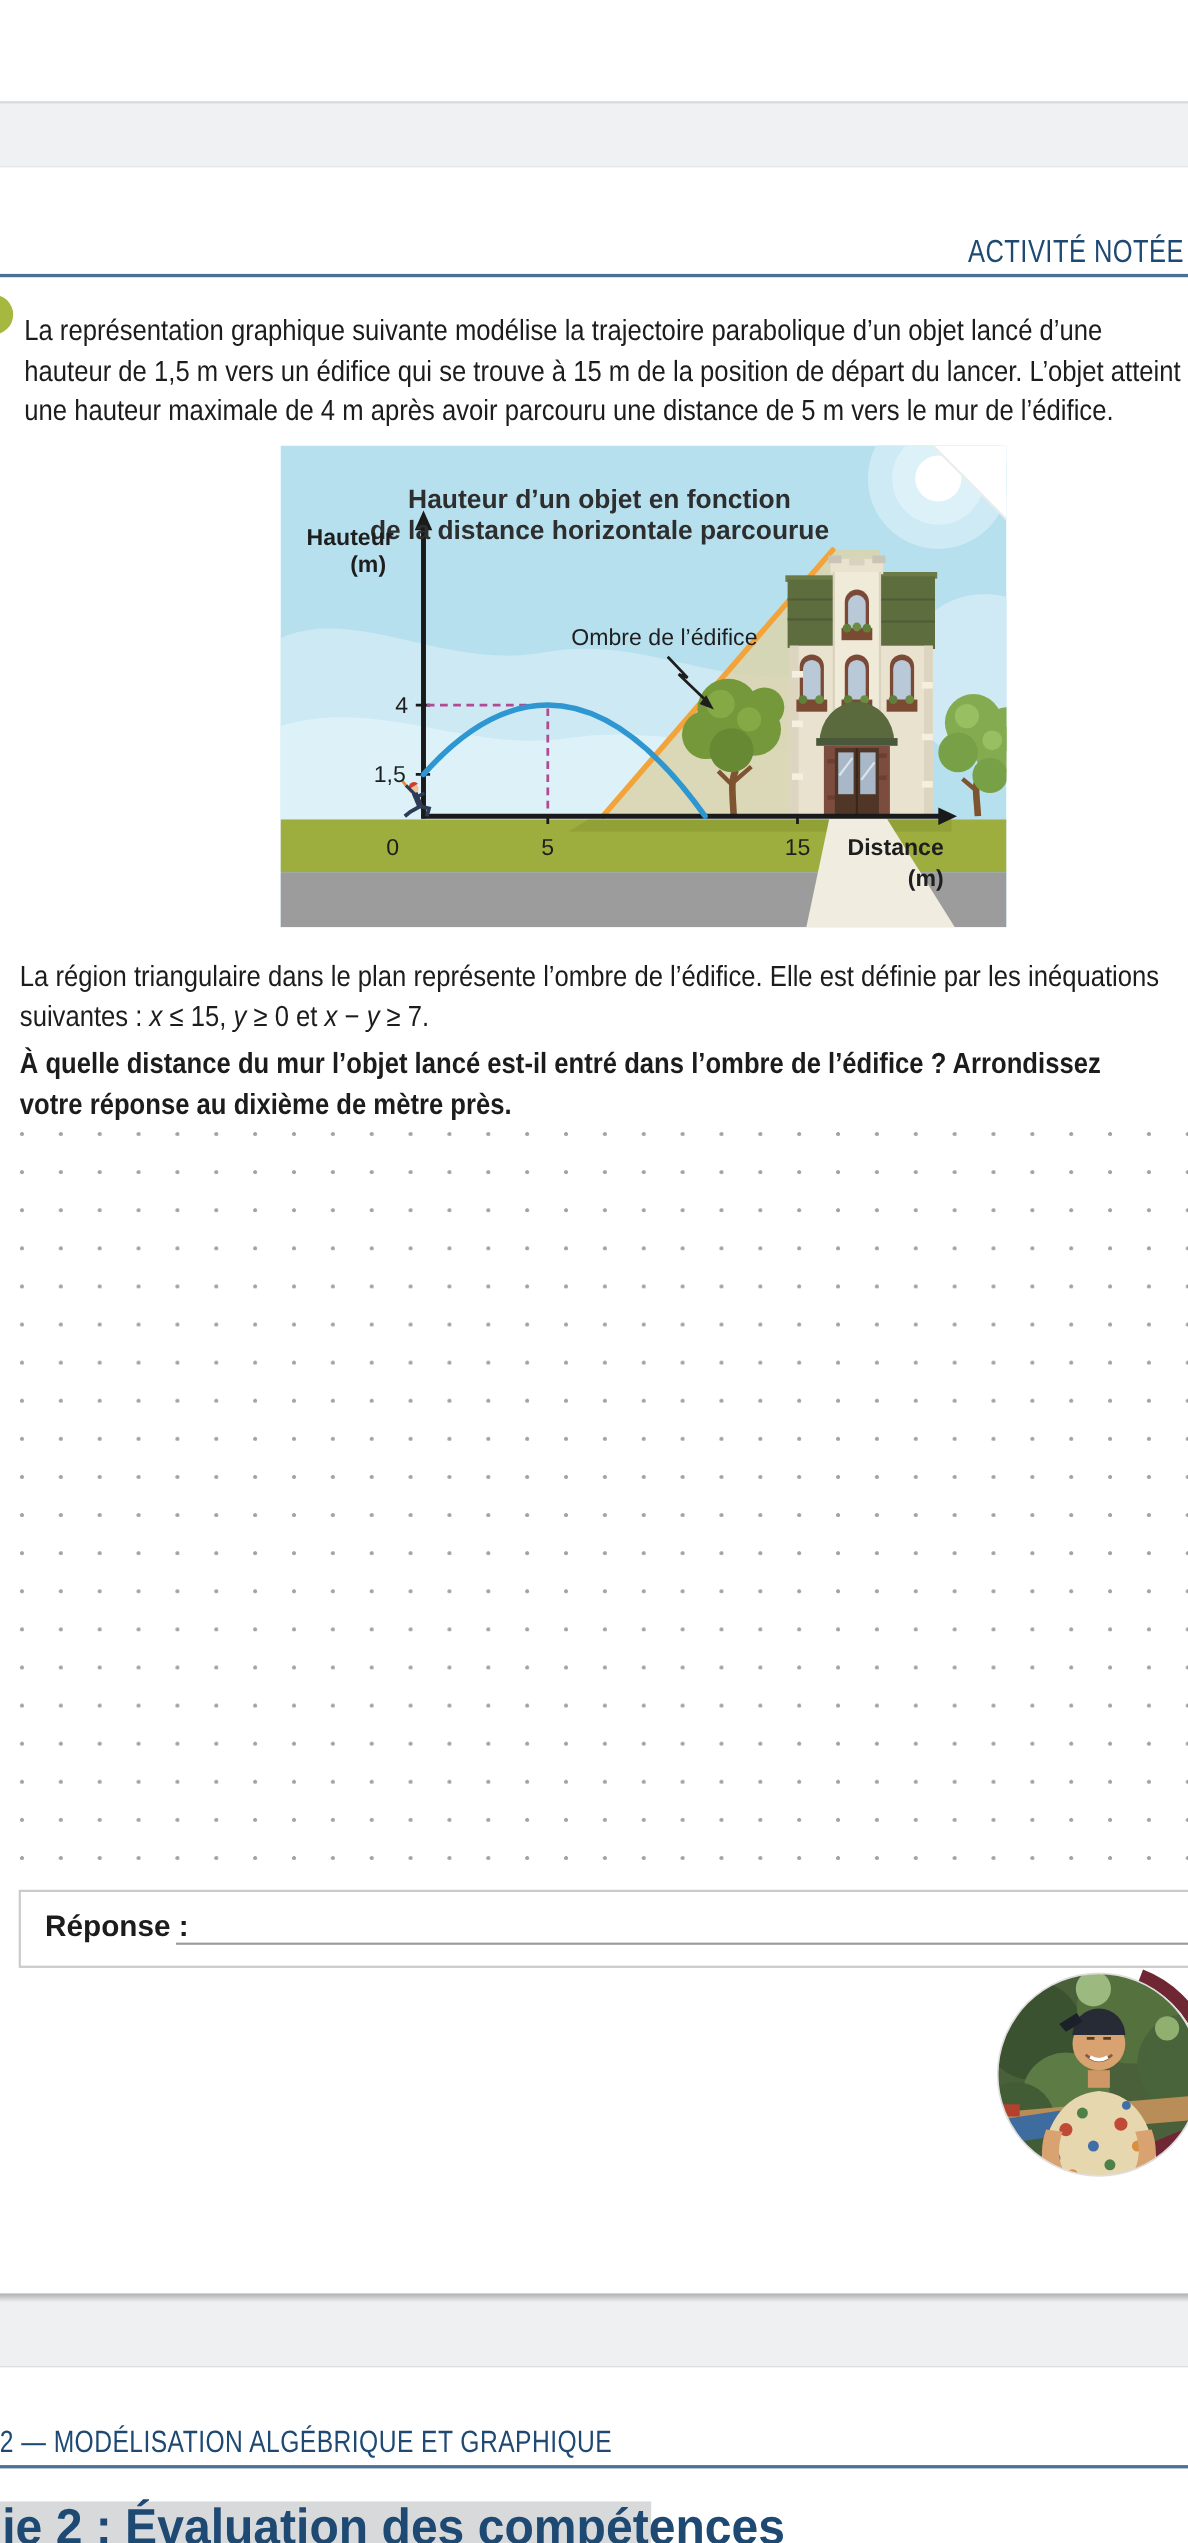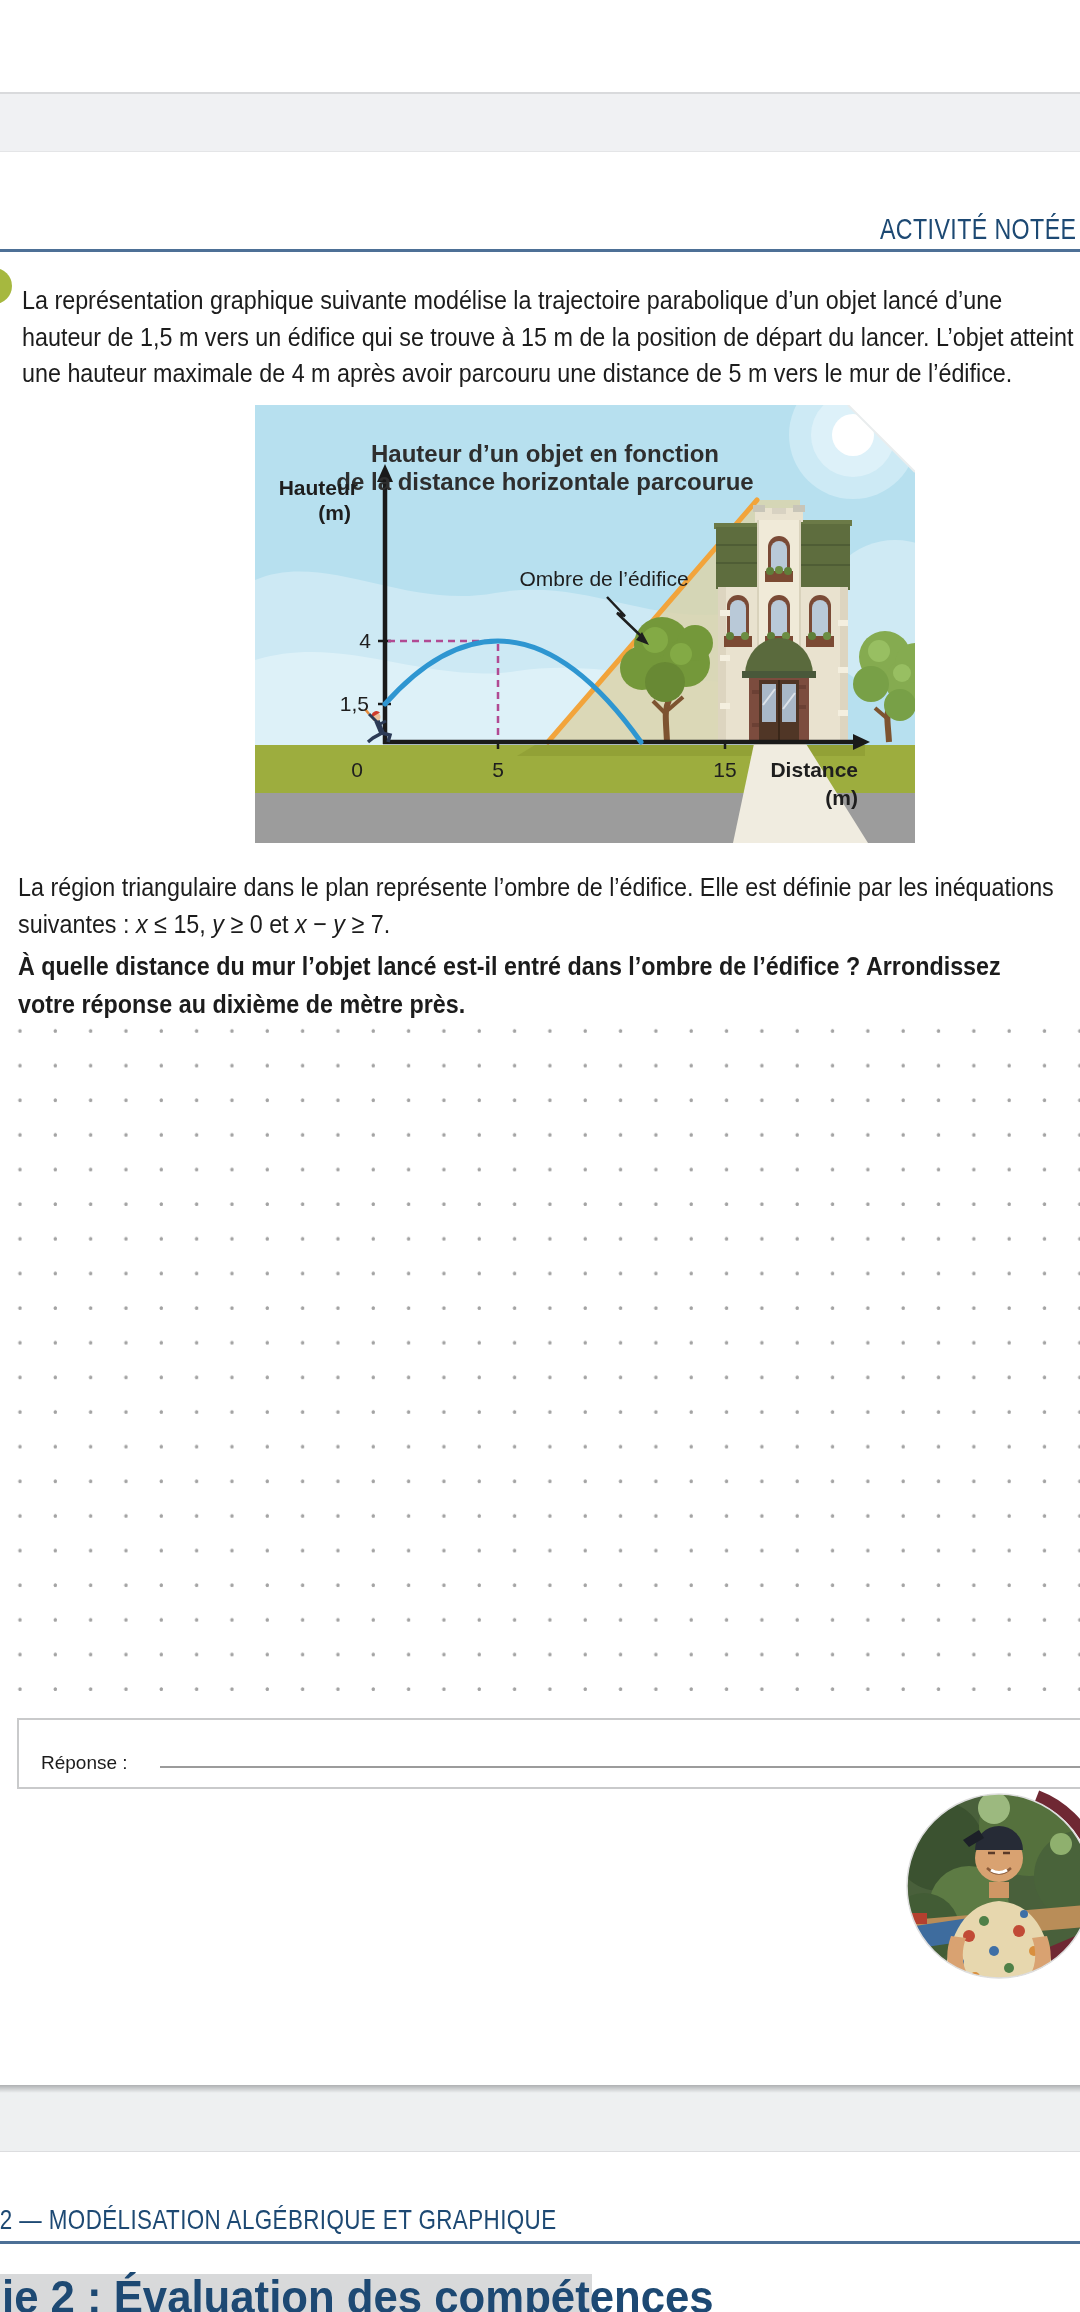--- a/index.html
+++ b/index.html
@@ -33,21 +33,21 @@
   i.mvar { font-style:italic; }
 
   .dotgrid {
     left:0; top:1014px; width:1080px; height:693px;
     background-image: radial-gradient(circle at 20px 17px, #a3a3a3 1.5px, rgba(163,163,163,0) 2.1px);
     background-size:35.33px 34.65px;
   }
 
   .answer-box { left:17px; top:1718px; width:1075px; height:71px;
                 border:2px solid #c9cacb; background:#ffffff; }
-  .answer-label { position:absolute; left:22px; top:32px; font-size:19px; }
+  .answer-label { position:absolute; left:22px; top:16px; font-size:27px;font-weight:bold; }
   .answer-line { position:absolute; left:141px; right:6px; top:46px; border-top:2px solid #9b9b9b; }
 
   .avatar { left:899px; top:1786px; width:200px; height:200px; z-index:5; }
 
   .footer-chapter { left:-8px; top:2204px; font-size:28px; letter-spacing:0.5px;
     transform:scaleX(0.8); transform-origin:left top; white-space:nowrap; font-weight:500; }
   .footer-rule { top:2241px; }
   .part-block { left:0; top:2274px; width:592px; height:40px; background:#d8d9da; overflow:visible; }
   .part-label { position:absolute; left:2px; top:-4px; font-size:46px; font-weight:bold;
     white-space:nowrap; transform:scaleX(0.95); transform-origin:left top; }

